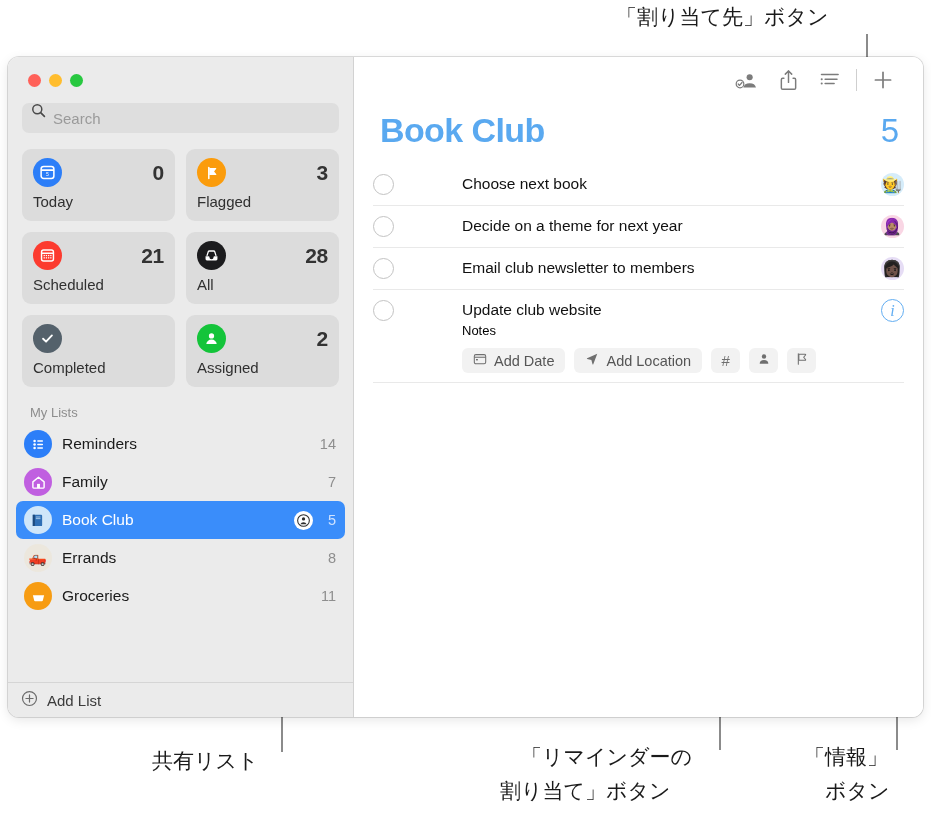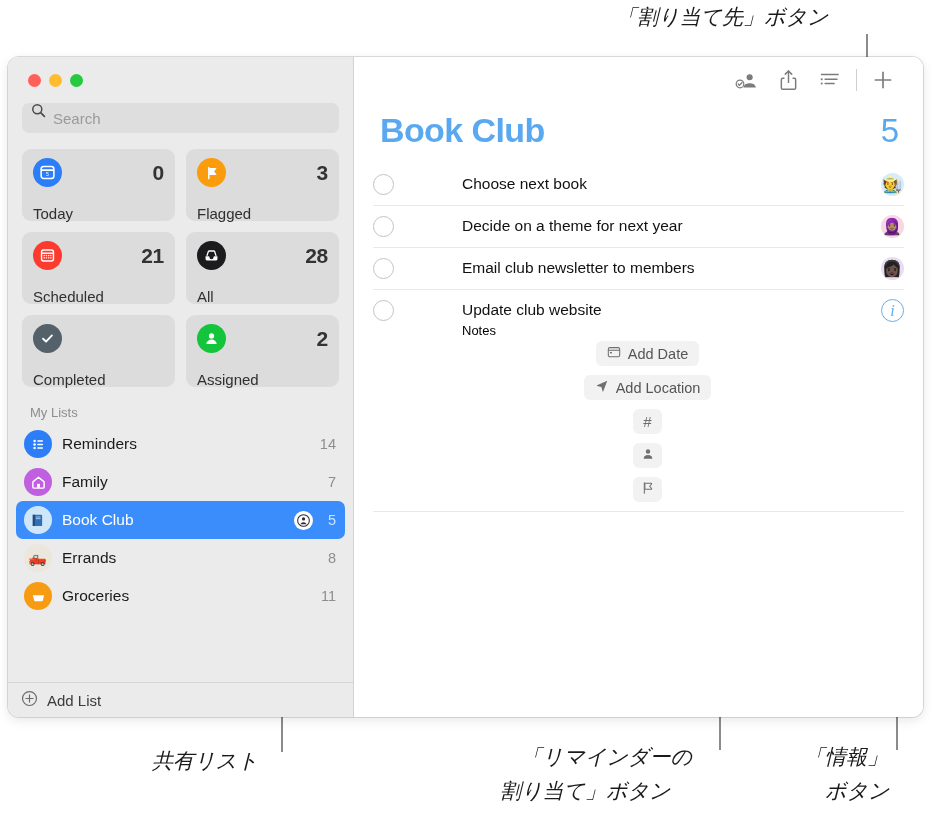--- a/index.html
+++ b/index.html
@@ -17,21 +17,20 @@
   }
 
   
   .callout {
     position: absolute;
     font-family: "DejaVu Sans", sans-serif;
     font-size: 21px;
     color: #1a1a1a;
     line-height: 1.28;
     white-space: pre;
-    font-style: italic;
   }
   .leader {
     position: absolute;
     background: #8b8b8b;
     width: 2px;
   }
   .leader-h {
     position: absolute;
     background: #8b8b8b;
     height: 2px;
@@ -123,21 +122,21 @@
   }
   .smart-count {
     font-size: 21px;
     font-weight: bold;
     color: #333;
     letter-spacing: -0.3px;
   }
   .smart-label {
     font-size: 15px;
     color: #303030;
-    margin-top: 18px;
+    margin-top: 6px;
   }
 
   .mylists-hd {
     font-size: 13px;
     color: #8d8d8d;
     padding: 18px 0 5px 22px;
     font-weight: normal;
   }
   .lists {
     flex: 1;
@@ -296,22 +295,22 @@
     font-family: "Liberation Serif", serif;
     font-style: italic;
     font-size: 16px;
     display: flex; align-items: center; justify-content: center;
     flex: none;
     box-sizing: border-box;
   }
   .detail-actions {
     display: flex;
     gap: 9px;
-    align-items: center;
-    flex-direction: column;
+    margin-top: 7px;
+    align-items: center;
   }
   .chip {
     background: #f2f2f2;
     border-radius: 6px;
     height: 25px;
     display: flex;
     align-items: center;
     gap: 7px;
     padding: 0 11px;
     font-size: 14.5px;

